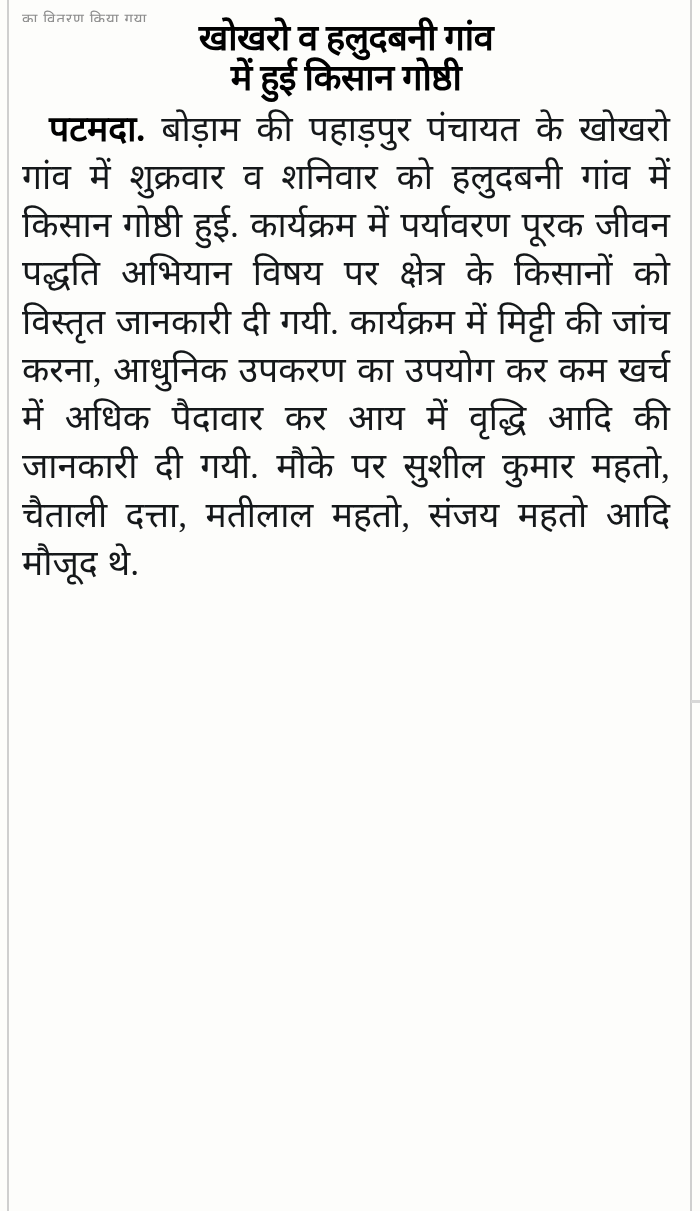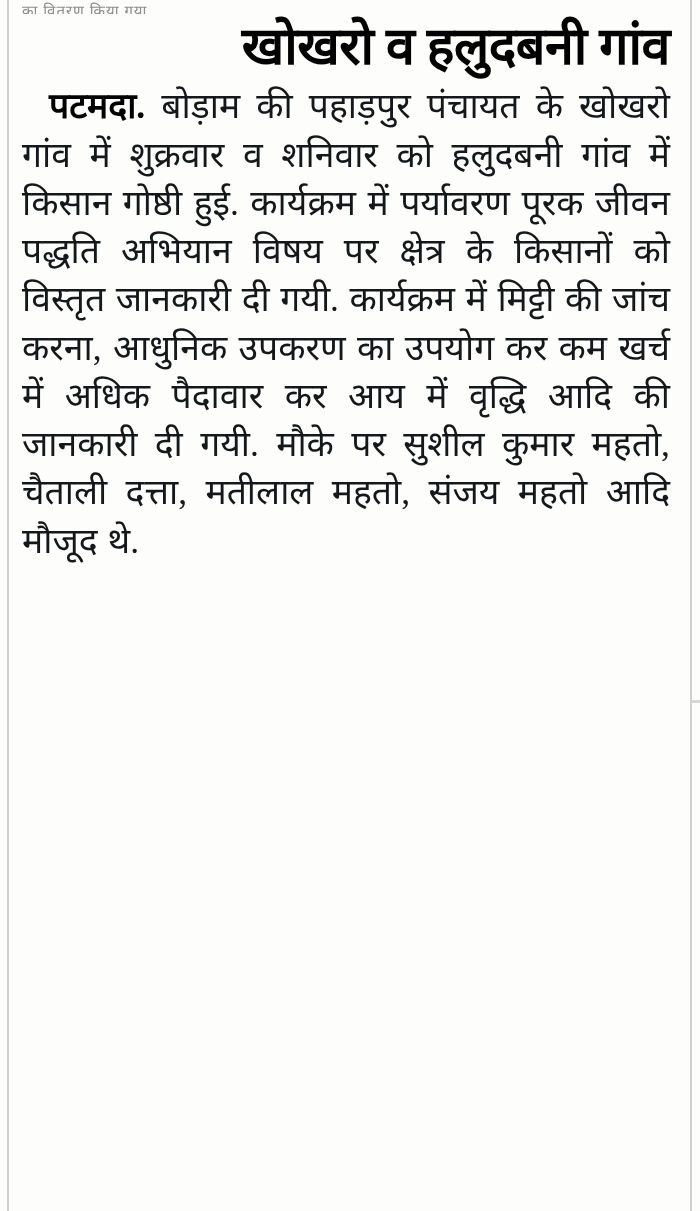--- a/index.html
+++ b/index.html
@@ -38,46 +38,46 @@
     right: 8px;
     top: 0;
     width: 2px;
     height: 1211px;
     background: #cfcfcf;
   }
   
   .cut-top {
     position: absolute;
     left: 22px;
-    top: 0;
+    top: 8px;
     width: 640px;
     height: 14px;
     overflow: hidden;
     color: #8d8d8d;
     font-size: 15px;
     letter-spacing: 1px;
     white-space: nowrap;
   }
 
   .clipping {
     position: absolute;
     left: 22px;
     top: 18px;
     width: 648px;
   }
 
   .headline {
     font-family: "Liberation Serif", "DejaVu Serif", serif;
     font-weight: 700;
-    font-size: 52px;
+    font-size: 36px;
     line-height: 1.12;
     letter-spacing: -0.5px;
     color: #000000;
     margin: 0 0 6px 0;
-    text-align: right;
+    text-align: center;
   }
   .headline .line {
     display: block;
     white-space: nowrap;
   }
 
   .body-text {
     font-family: "Liberation Serif", "DejaVu Serif", serif;
     font-size: 35.5px;
     line-height: 1.36;
@@ -110,17 +110,18 @@
 <div class="rule-left"></div>
 <div class="rule-right"></div>
 <div class="tick"></div>
 
 <div class="cut-top">का वितरण किया गया</div>
 
 <article class="clipping">
 
   <h1 class="headline">
     <span class="line">खोखरो व हलुदबनी गांव</span>
+    <span class="line">में हुई किसान गोष्ठी</span>
   </h1>
 
   <p class="body-text"><span class="dateline">पटमदा.</span><span> बोड़ाम की पहाड़पुर पंचायत के खोखरो गांव में शुक्रवार व शनिवार को हलुदबनी गांव में किसान गोष्ठी हुई. कार्यक्रम में पर्यावरण पूरक जीवन पद्धति अभियान विषय पर क्षेत्र के किसानों को विस्तृत जानकारी दी गयी. कार्यक्रम में मिट्टी की जांच करना, आधुनिक उपकरण का उपयोग कर कम खर्च में अधिक पैदावार कर आय में वृद्धि आदि की जानकारी दी गयी. मौके पर सुशील कुमार महतो, चैताली दत्ता, मतीलाल महतो, संजय महतो आदि मौजूद थे.</span></p>
 
 </article>
 
 </body></html>

